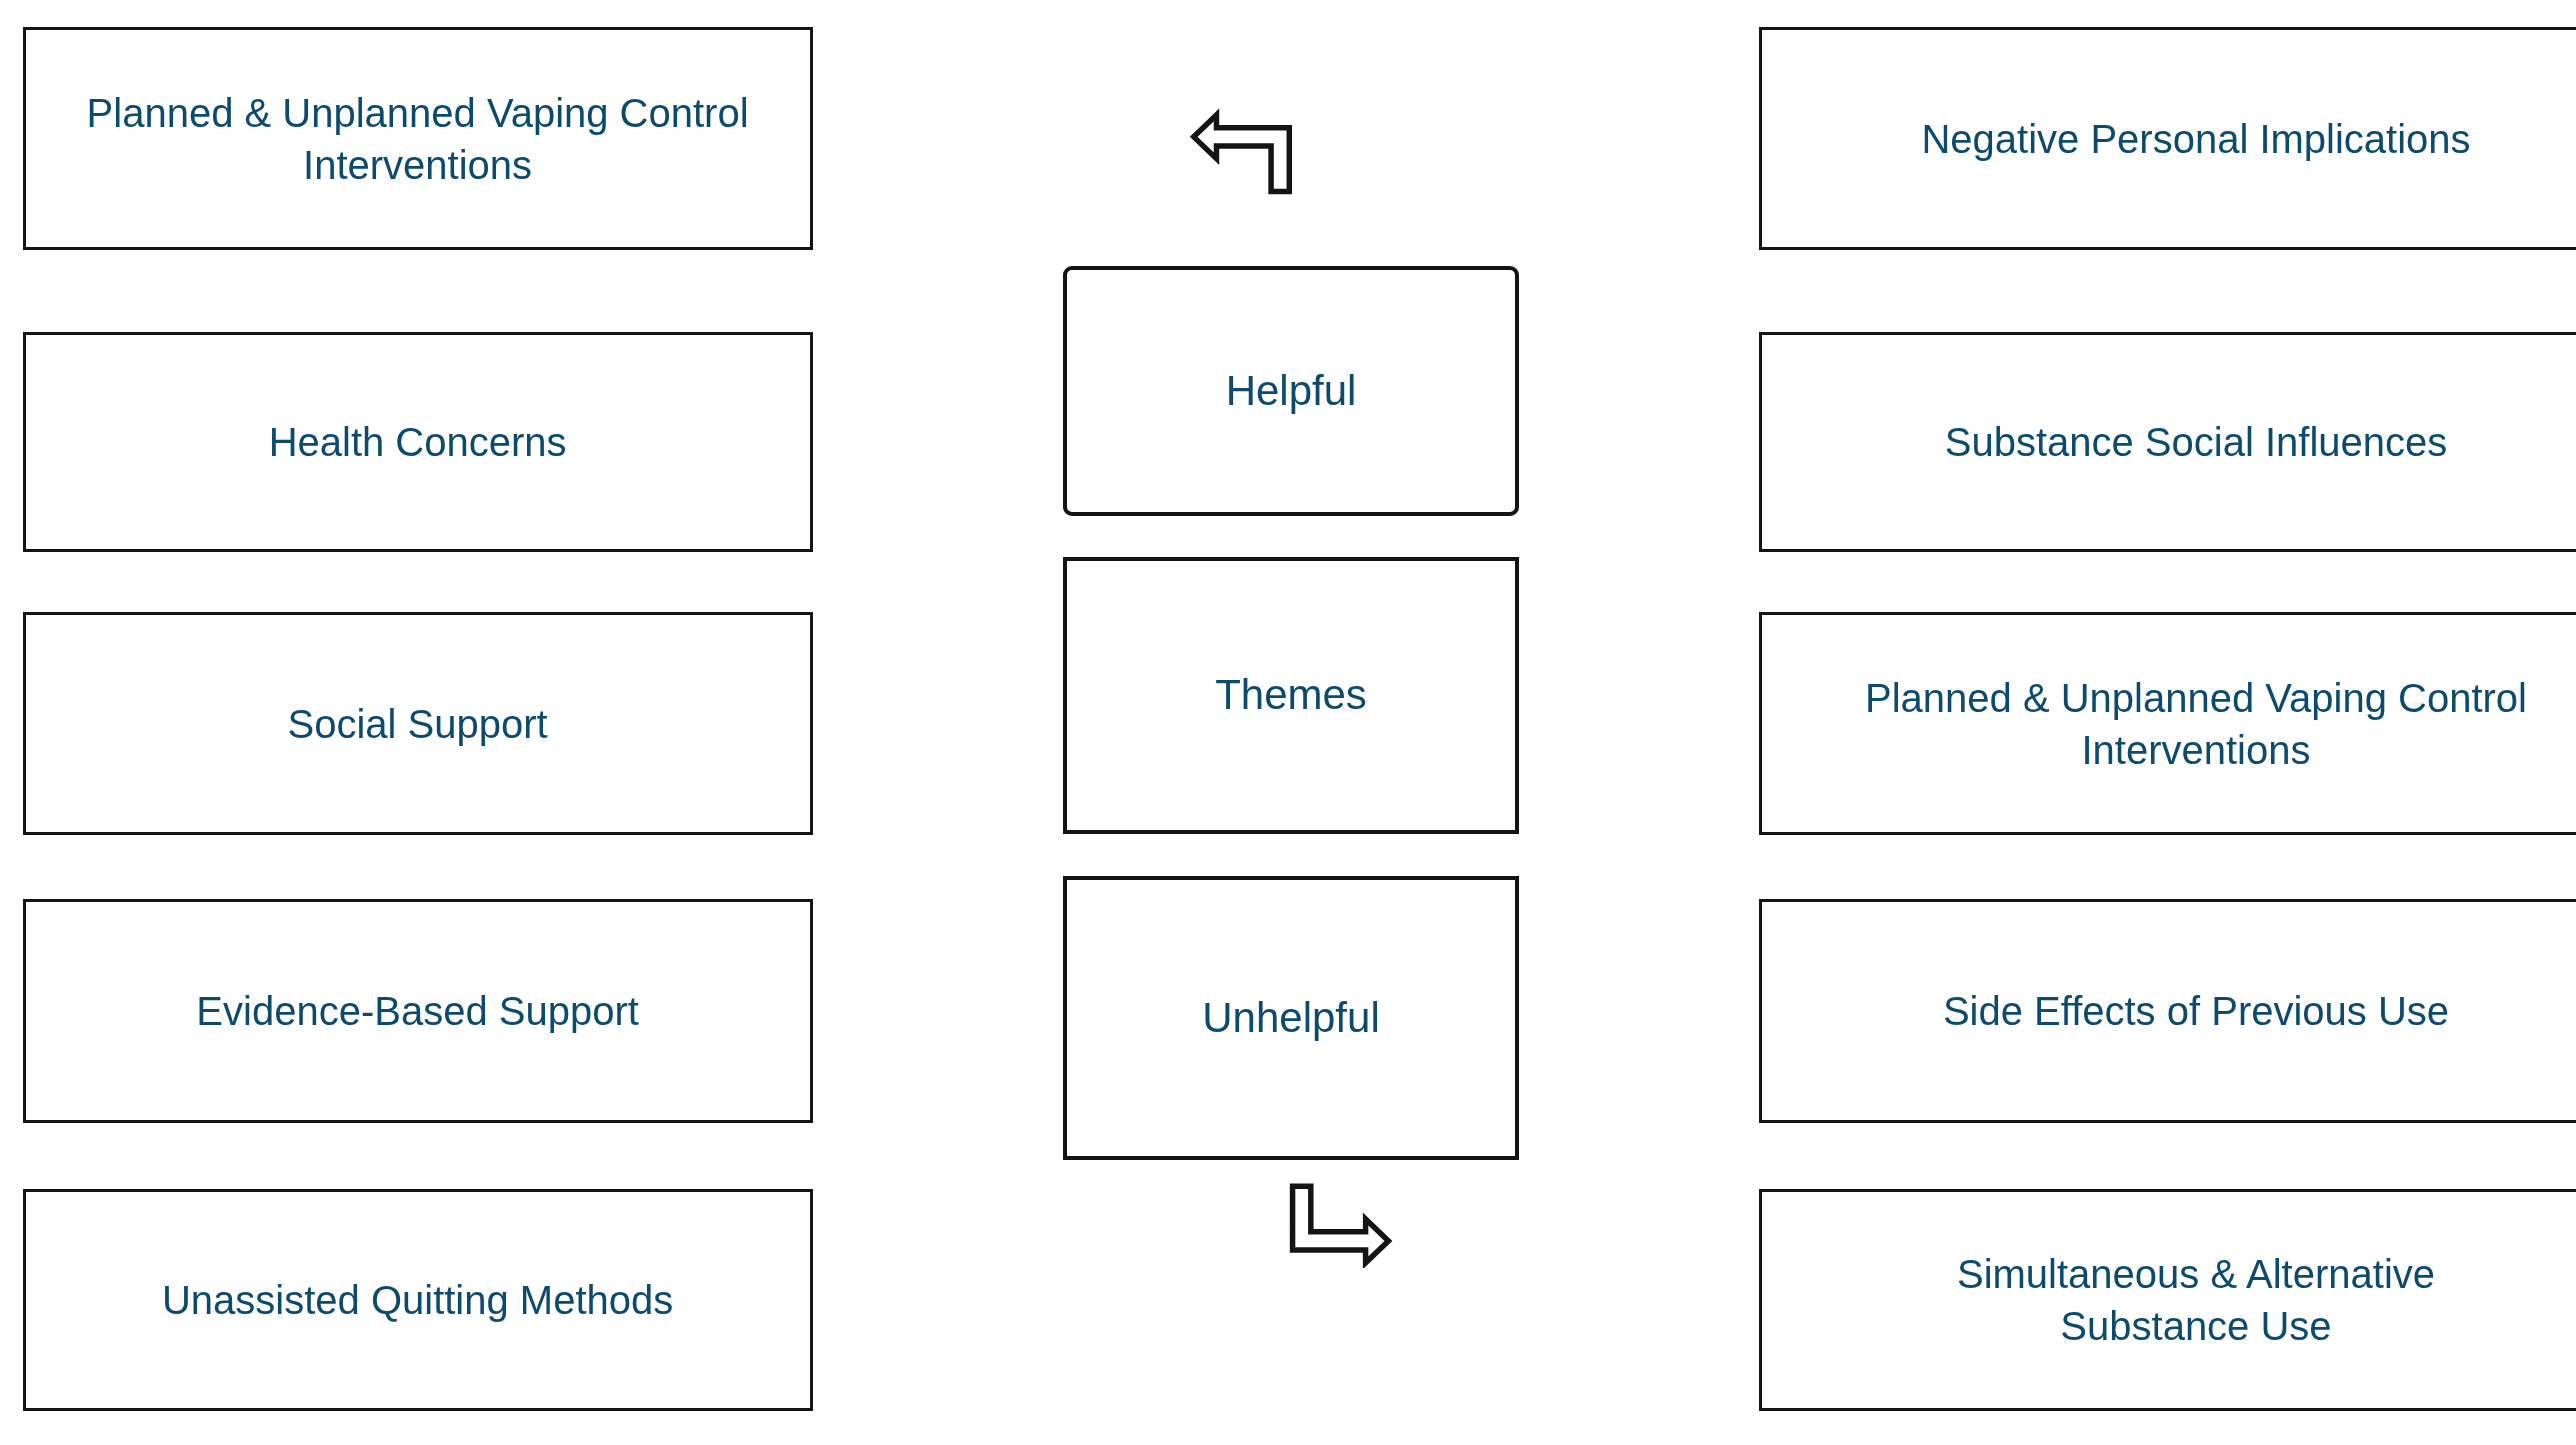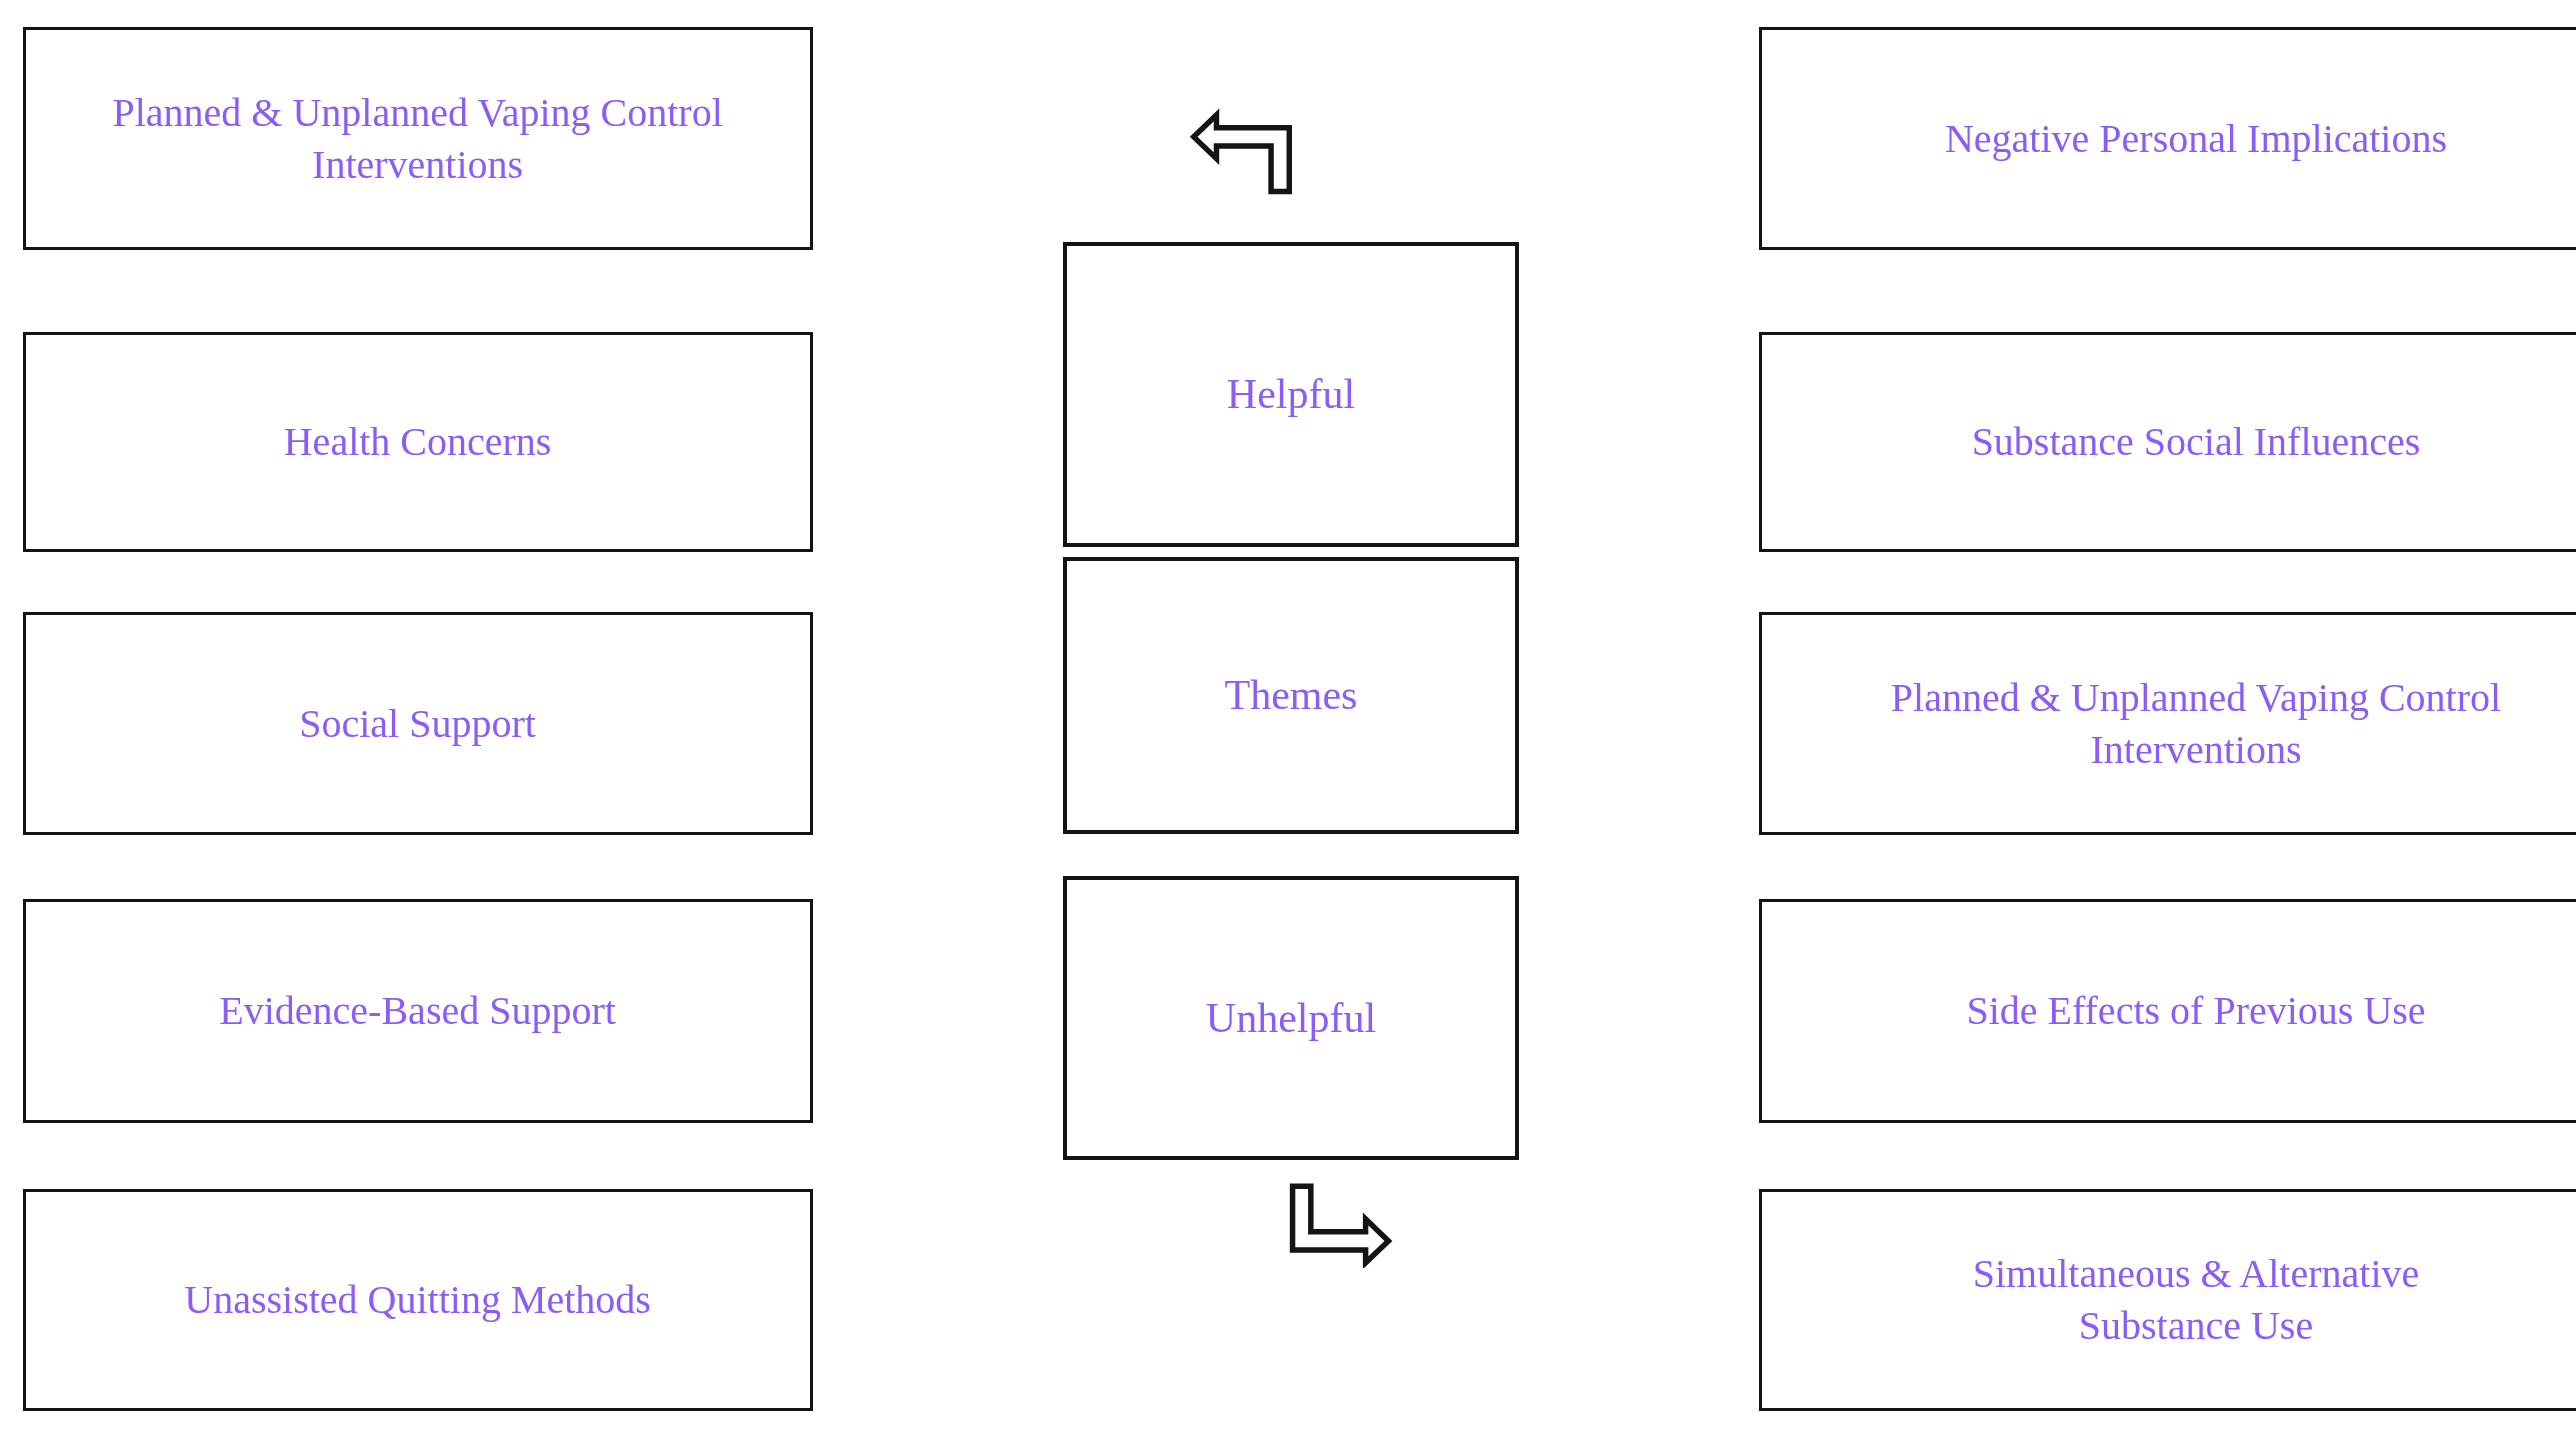--- a/index.html
+++ b/index.html
@@ -5,22 +5,22 @@
   html, body {
     margin: 0;
     padding: 0;
     background: #ffffff;
   }
   .canvas {
     position: relative;
     width: 2576px;
     height: 1446px;
     background: #ffffff;
-    font-family: Liberation Serif, serif;
-    color: #8b5cf6;
+    font-family: Liberation Sans, sans-serif;
+    color: #0c4a6e;
   }
   .box {
     position: absolute;
     box-sizing: border-box;
     background: #ffffff;
     display: flex;
     align-items: center;
     justify-content: center;
     text-align: center;
   }
@@ -42,21 +42,21 @@
   .col-left  { left: 22.6px;   width: 790px; }
   .col-right { left: 1759px; width: 874px; }
   .col-mid   { left: 1063px; width: 456px; }
   
   .r1 { top: 27px;   height: 223px; }
   .r2 { top: 332px;  height: 220px; }
   .r3 { top: 612px;  height: 223px; }
   .r4 { top: 899px;  height: 224px; align-items: center; }
   .r5 { top: 1189px; height: 222px; }
   
-  .m1 { top: 242px; height: 305px; }
+  .m1 { top: 266px; height: 250px; border-radius: 9px; }
   .m2 { top: 557px; height: 277px; }
   .m3 { top: 876px; height: 284px; }
   .arrow {
     position: absolute;
   }
   .arrow path {
     fill: #ffffff;
     stroke: #141414;
     stroke-width: 6;
     stroke-linejoin: miter;

